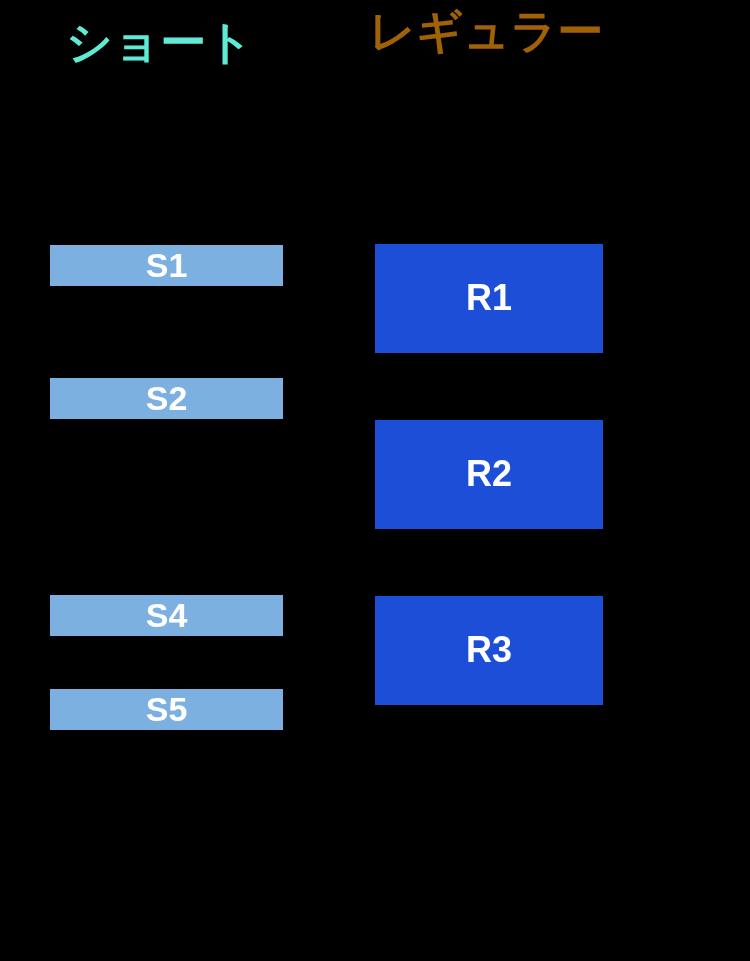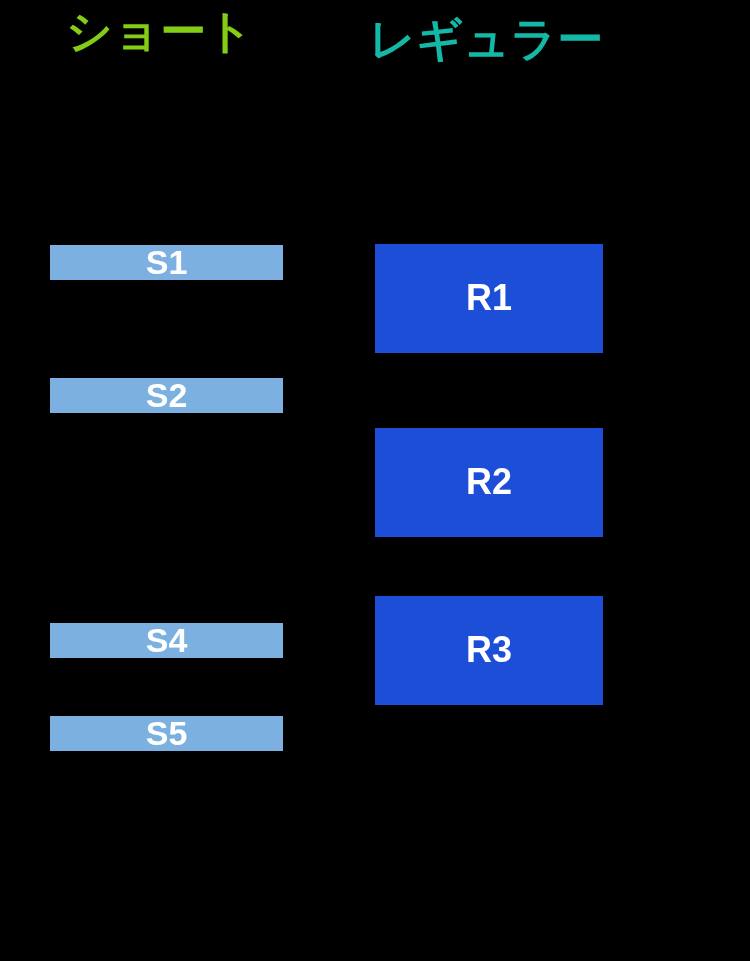--- a/index.html
+++ b/index.html
@@ -22,44 +22,44 @@
     position: absolute;
     font-size: 46px;
     font-weight: 700;
     line-height: 1;
     white-space: nowrap;
     letter-spacing: 0px;
     -webkit-font-smoothing: antialiased;
   }
   #header-short {
     left: 66px;
-    top: 8px;
-    color: #84cc16;
+    top: 19px;
+    color: #5eead4;
   }
   #header-regular {
     left: 369px;
-    top: 16px;
-    color: #14b8a6;
+    top: 8px;
+    color: #a16207;
   }
   .block {
     position: absolute;
     display: flex;
     align-items: center;
     justify-content: center;
     color: #FFFFFF;
     font-weight: 700;
     font-size: 36px;
     line-height: 1;
     box-sizing: border-box;
   }
   .block.short {
     background: #7BB0E0;
     left: 50px;
     width: 233px;
-    height: 35px;
+    height: 41px;
     font-size: 34px;
   }
   .block.regular {
     background: #1d4ed8;
     left: 375px;
     width: 228px;
     height: 109px;
     font-size: 36px;
   }
   .block-label {
@@ -75,30 +75,30 @@
   <div class="col-header" id="header-short">ショート</div>
 
   <div class="col-header" id="header-regular">レギュラー</div>
 
   <div class="block short" style="top:245px;">
     <span class="block-label">S1</span>
   </div>
   <div class="block short" style="top:378px;">
     <span class="block-label">S2</span>
   </div>
-  <div class="block short" style="top:595px;margin-top:28px;">
+  <div class="block short" style="top:595px;">
     <span class="block-label">S4</span>
   </div>
-  <div class="block short" style="top:716px;">
+  <div class="block short" style="top:689px;">
     <span class="block-label">S5</span>
   </div>
 
   <div class="block regular" style="top:244px;">
     <span class="block-label">R1</span>
   </div>
-  <div class="block regular" style="top:420px;margin-top:8px;">
+  <div class="block regular" style="top:420px;">
     <span class="block-label">R2</span>
   </div>
   <div class="block regular" style="top:596px;">
     <span class="block-label">R3</span>
   </div>
 
 </div>
 
 </body></html>

